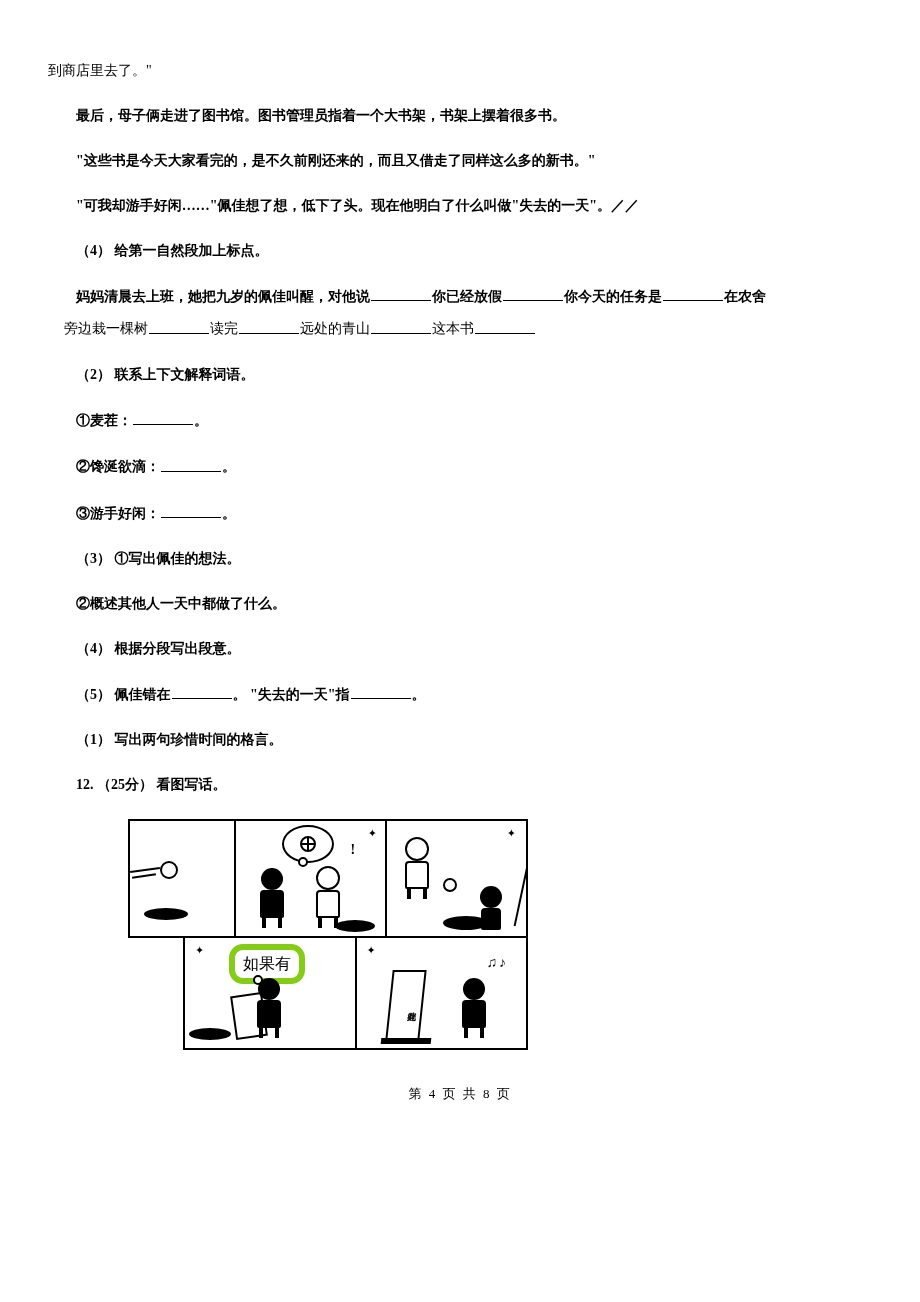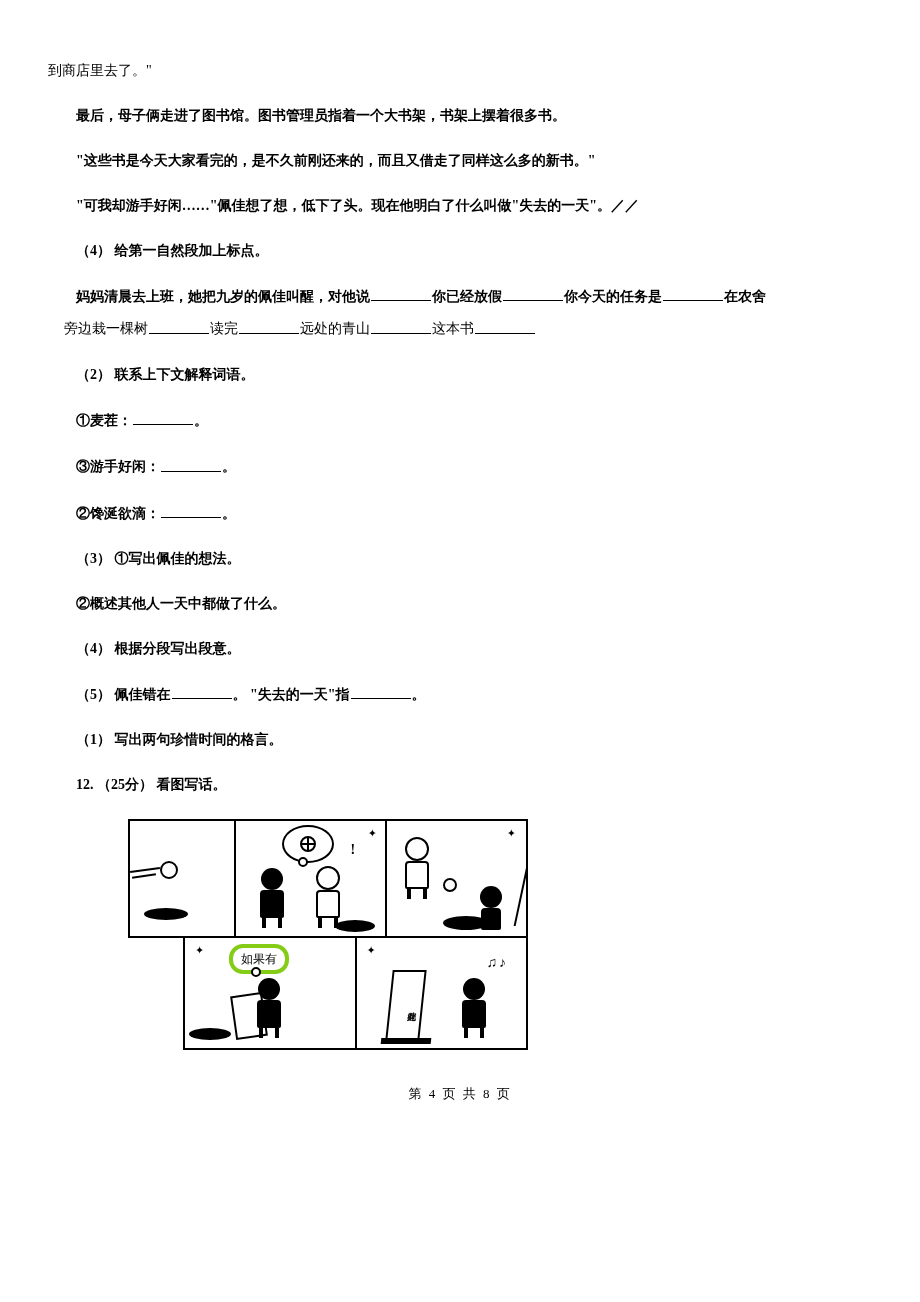--- a/index.html
+++ b/index.html
@@ -92,21 +92,21 @@
   
   .star3{position:absolute; top:4px; right:10px; font-size:11px;}
   .figC{position:absolute; top:16px; left:18px;}
   .figD{position:absolute; bottom:6px; right:24px;}
   .hole3{position:absolute; width:46px; height:14px; background:#000; border-radius:50%; bottom:6px; left:56px;}
   .arm-hold{position:absolute; width:10px;height:10px;border:2px solid #000;border-radius:50%; bottom:44px; left:56px;}
   .rope{position:absolute; right:4px; bottom:10px; width:26px; height:60px; border:2px solid #000; border-left:none; border-top:none; border-bottom:none; transform:skewX(-12deg);}
 
   
   .star4{position:absolute; top:4px; left:10px; font-size:11px;}
-  .bubble4{position:absolute; top:6px; left:44px; padding:2px 8px; border:4px solid #84cc16; border-radius:14px; font-size:12px; font-family:"SimHei","黑体",sans-serif; background:#fff;}
+  .bubble4{position:absolute; top:6px; left:44px; padding:2px 8px; border:6px solid #84cc16; border-radius:14px; font-size:16px; font-family:"SimHei","黑体",sans-serif; background:#fff;}
   .bubble4::after{content:""; position:absolute; bottom:-7px; left:18px; width:6px;height:6px;border:2px solid #000;border-radius:50%;background:#fff;}
   .figE{position:absolute; bottom:10px; left:72px;}
   .board{position:absolute; bottom:10px; left:48px; width:28px; height:40px; background:#fff; border:2px solid #000; transform:rotate(-8deg);}
   .hole4{position:absolute; width:42px; height:12px; background:#000; border-radius:50%; bottom:8px; left:4px;}
 
   
   .star5{position:absolute; top:4px; left:10px; font-size:11px;}
   .sign{position:absolute; bottom:8px; left:32px; width:34px; height:70px; border:2px solid #000; background:#fff; transform:skewX(-6deg); font-size:9px; writing-mode:vertical-rl; text-align:center; padding:4px 2px; box-sizing:border-box; font-family:"SimHei","黑体",sans-serif;}
   .sign-base{position:absolute; bottom:4px; left:24px; width:50px; height:6px; background:#000; transform:skewX(-6deg);}
   .figF{position:absolute; bottom:10px; right:40px;}
@@ -134,25 +134,25 @@
     <span>旁边栽一棵树</span><span class="blank blank-short"></span><span>读完</span><span class="blank blank-short"></span><span>远处的青山</span><span class="blank blank-short"></span><span>这本书</span><span class="blank blank-short"></span>
   </p>
 
   <p class="first-line-indent">（2） 联系上下文解释词语。</p>
 
   <p class="first-line-indent">
     <span>①麦茬：</span><span class="blank blank-short"></span><span>。</span>
   </p>
 
   <p class="first-line-indent">
+    <span>②馋涎欲滴：</span><span class="blank blank-short"></span><span>。</span>
+  </p>
+
+  <p class="first-line-indent">
     <span>③游手好闲：</span><span class="blank blank-short"></span><span>。</span>
-  </p>
-
-  <p class="first-line-indent">
-    <span>②馋涎欲滴：</span><span class="blank blank-short"></span><span>。</span>
   </p>
 
   <p class="first-line-indent">（3） ①写出佩佳的想法。</p>
 
   <p class="first-line-indent">②概述其他人一天中都做了什么。</p>
 
   <p class="first-line-indent">（4） 根据分段写出段意。</p>
 
   <p class="first-line-indent">
     <span>（5） 佩佳错在</span><span class="blank blank-short"></span><span>。 "失去的一天"指</span><span class="blank blank-short"></span><span>。</span>

